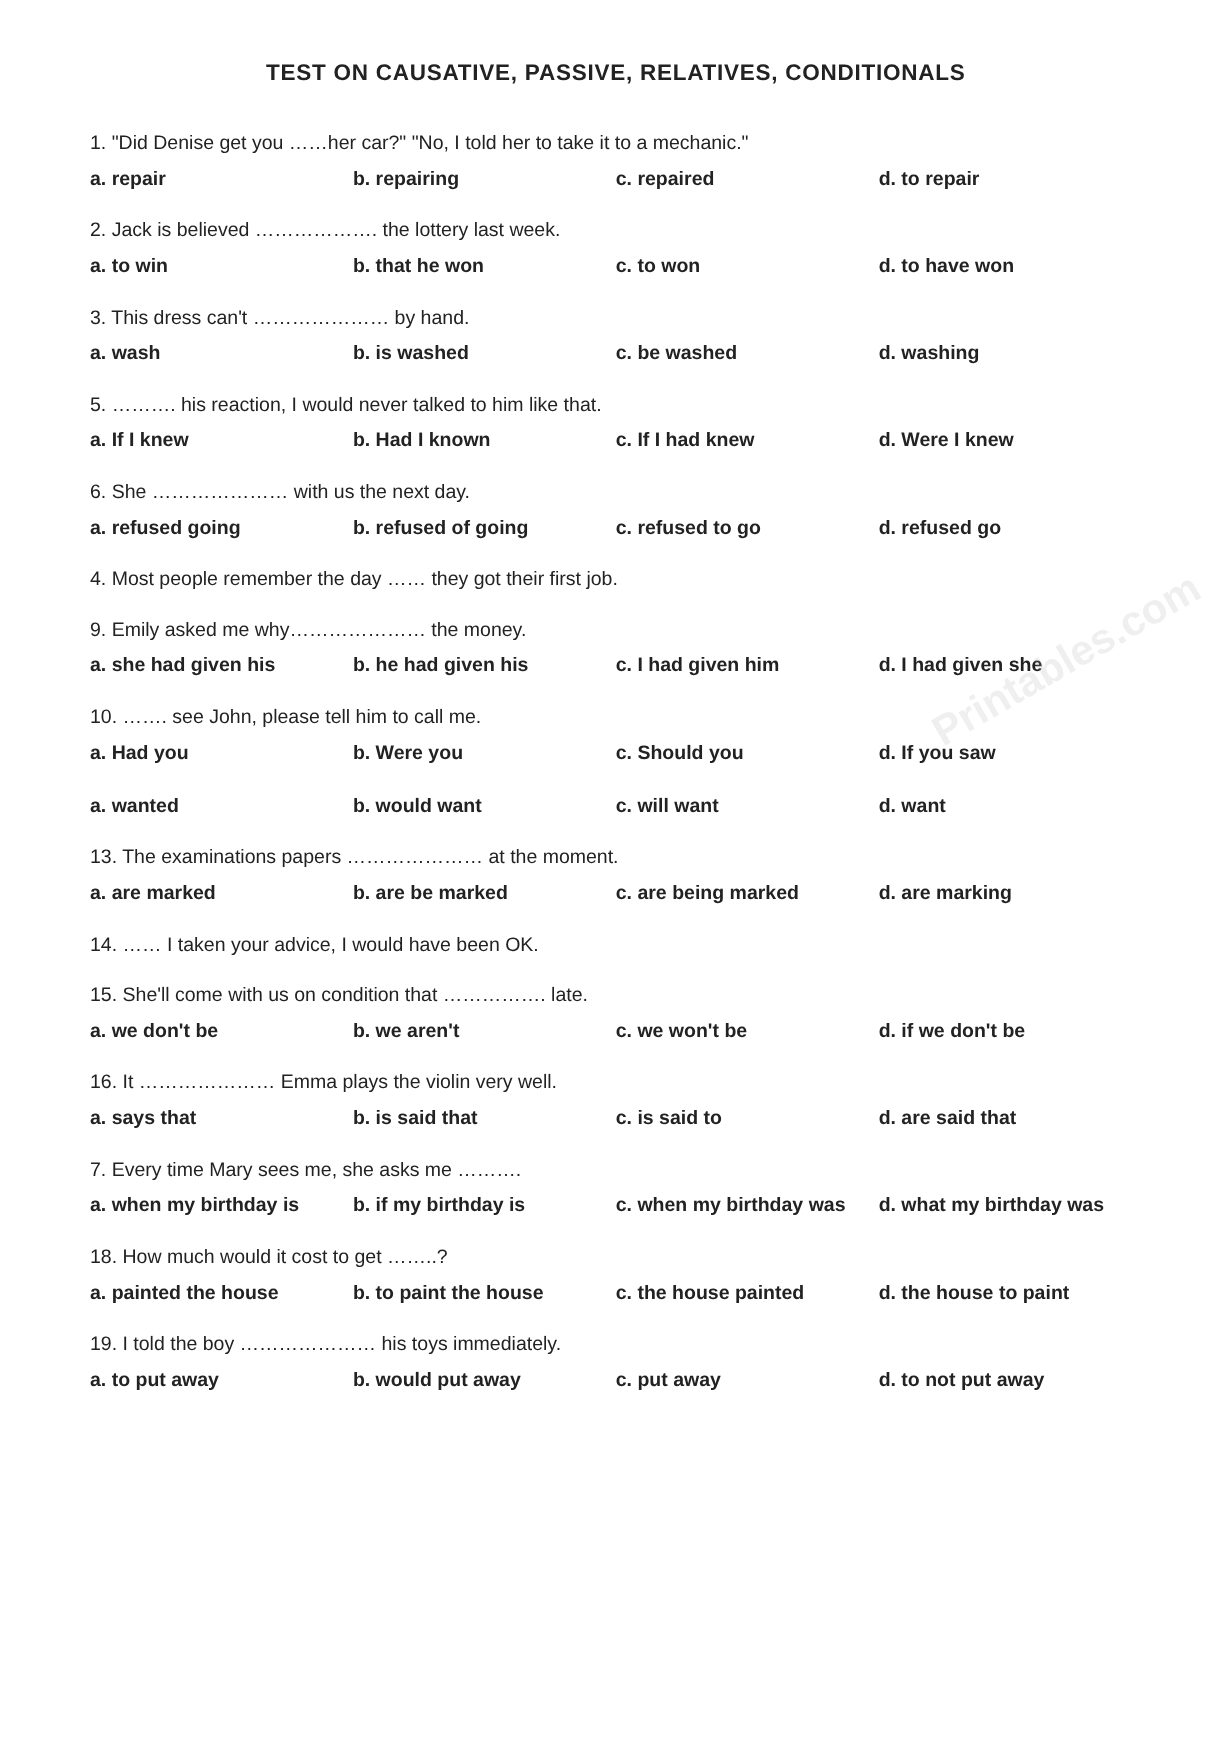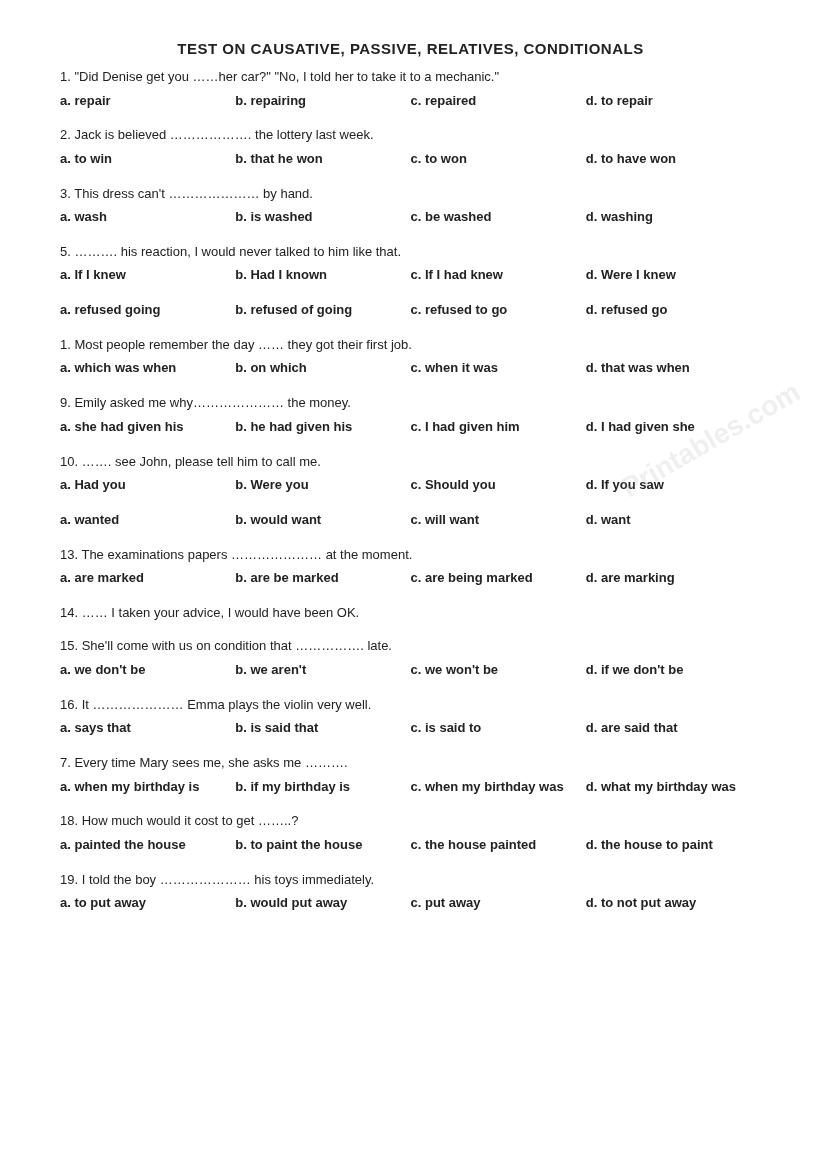--- a/index.html
+++ b/index.html
@@ -10,21 +10,21 @@
       color: #222;
       padding: 40px 60px;
       width: 821px;
       min-height: 1169px;
       position: relative;
     }
     h1 {
       font-size: 15px;
       font-weight: bold;
       text-align: center;
-      margin-bottom: 10px;
+      margin-bottom: 28px;
       letter-spacing: 0.5px;
     }
     .question-block {
       margin-bottom: 14px;
     }
     .question-text {
       margin-bottom: 4px;
       line-height: 1.5;
     }
     .options {
@@ -96,35 +96,30 @@
     <div class="question-block">
       <div class="question-text">5.  ………. his reaction, I would never talked to him like that.</div>
       <div class="options">
         <div class="option">a. If I knew</div>
         <div class="option">b. Had I known</div>
         <div class="option">c. If I had knew</div>
         <div class="option">d. Were I knew</div>
       </div>
     </div>
     <div class="question-block">
+      <div class="question-text">6.  She ………………… with us the next day.</div>
       <div class="options">
         <div class="option">a. refused going</div>
         <div class="option">b. refused of going</div>
         <div class="option">c. refused to go</div>
         <div class="option">d. refused go</div>
       </div>
     </div>
     <div class="question-block">
-      <div class="question-text">1.  Most people remember the day …… they got their first job.</div>
-      <div class="options">
-        <div class="option">a. which was when</div>
-        <div class="option">b. on which</div>
-        <div class="option">c. when it was</div>
-        <div class="option">d. that was when</div>
-      </div>
+      <div class="question-text">4.  Most people remember the day …… they got their first job.</div>
     </div>
     <div class="question-block">
       <div class="question-text">9.  Emily asked me why………………… the money.</div>
       <div class="options">
         <div class="option">a. she had given his</div>
         <div class="option">b. he had given his</div>
         <div class="option">c. I had given him</div>
         <div class="option">d. I had given she</div>
       </div>
     </div>

